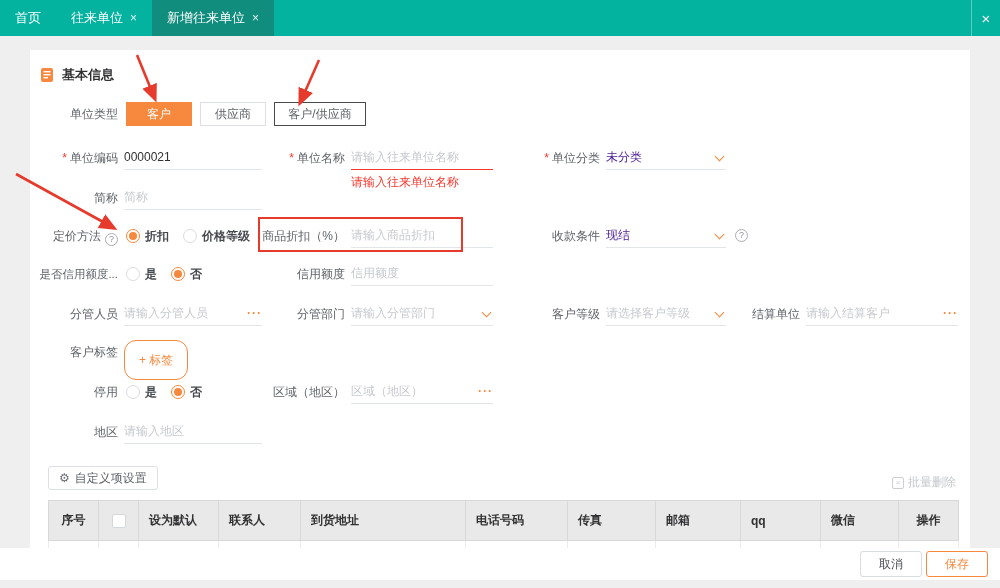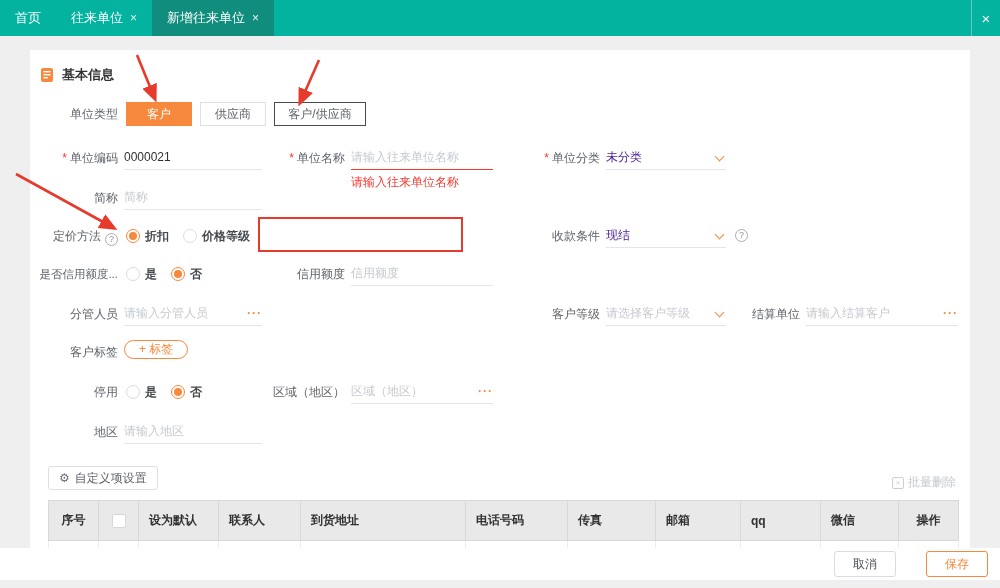--- a/index.html
+++ b/index.html
@@ -45,42 +45,42 @@
   .type-btn.dark { border-color:#4a4a4a; }
   
   .ritem { display:flex; align-items:center; margin-left:8px; cursor:pointer; height:24px; }
   .radio { width:14px; height:14px; border:1px solid #d9dce2; border-radius:50%; background:#fff; position:relative; flex:0 0 14px;}
   .radio.sel { border-color:#f6893d; }
   .radio.sel::after { content:""; position:absolute; left:2px; top:2px; width:8px; height:8px;
                       border-radius:50%; background:#f6893d; }
   .rlabel { margin-left:5px; color:#45494e;font-weight:bold; }
   .cb { width:14px; height:14px; border:1px solid #d4d7dc; border-radius:2px; background:#fff; display:inline-block; vertical-align:middle; cursor:pointer; }
   
-  .pill { display:inline-flex; align-items:center; height:19px; padding:0 14px; margin-left:6px;
+  .pill { display:inline-flex; align-items:center; height:40px; padding:0 14px; margin-left:6px;
           border:1px solid #f6893d; border-radius:12px; color:#f6893d; cursor:pointer; }
   
   .btn-custom { position:absolute; left:18px; top:416px; height:24px; display:inline-flex; align-items:center;
                 padding:0 10px; border:1px solid #dcdfe6; border-radius:3px; color:#5f6368; background:#fff; cursor:pointer; }
   .gear { font-size:12px; margin-right:5px; color:#6a6e74; }
   .batch-del { position:absolute; right:14px; top:424px; color:#c4c7cc; display:flex; align-items:center; cursor:pointer; }
   .bd-icon { width:12px; height:12px; border:1px solid #cbced3; border-radius:2px; font-size:8px; line-height:10px;
              text-align:center; margin-right:4px; color:#cbced3; }
   
   table.grid { position:absolute; left:18px; top:450px; width:910px; border-collapse:collapse; table-layout:fixed; }
   .grid th { background:#e9e9e9; border:1px solid #d8d8d8; height:28px; font-size:12px; color:#303133;
              font-weight:bold; text-align:left; padding:0 10px; white-space:nowrap; overflow:hidden; }
   .grid td { background:#fff; border:1px solid #ececec; height:28px; padding:0 8px; white-space:nowrap; }
   .grid th.c, .grid td.c { text-align:center; padding:11px; }
   .ops { display:flex; align-items:center; justify-content:center; gap:10px; }
   .plus-circle { width:16px; height:16px; border:1px solid #9a9da3; border-radius:50%; font-size:11px; line-height:14px;
                  text-align:center; color:#6e7177; cursor:pointer; }
   .trash { cursor:pointer; display:inline-flex; }
   
   .footer { position:absolute; left:0; top:548px; width:1000px; height:32px; background:#fff; z-index:30;
-            display:flex; align-items:center; justify-content:flex-end; padding-right:12px; gap:30px; }
+            display:flex; align-items:center; justify-content:flex-end; padding-right:12px; gap:4px; }
   .btn { height:26px; padding:0 18px; border-radius:3px; font-size:12px; display:inline-flex; align-items:center; cursor:pointer; background:#fff; }
   .btn-cancel { border:1px solid #d9dce1; color:#4a4e53; }
   .btn-save { border:1px solid #f6893d; color:#f6893d; }
   .btn-save-new { border:1px solid #f6893d; background:#f6893d; color:#fff; padding:0 16px; }
   
   .annot-svg { position:absolute; left:0; top:0; width:1000px; height:588px; pointer-events:none; z-index:40; }
   .annot-rect { position:absolute; left:258px; top:217px; width:205px; height:35px; border:2px solid #e63a2d;
                 pointer-events:none; z-index:40; }
   .doc-icon { display:inline-flex; }
 </style>
@@ -158,20 +158,26 @@
     <span class="lbl" style="width:88px"><span>定价方法</span><span class="help">?</span></span>
     <span class="ritem">
       <span class="radio sel"></span>
       <span class="rlabel">折扣</span>
     </span>
     <span class="ritem" style="margin-left:14px">
       <span class="radio"></span>
       <span class="rlabel">价格等级</span>
     </span>
   </div>
+  <div class="fg" style="left:230px;top:174px">
+    <span class="lbl" style="width:85px">商品折扣（%）</span>
+    <span class="ctl" style="width:142px">
+      <input placeholder="请输入商品折扣" style="">
+    </span>
+  </div>
   <div class="fg" style="left:490px;top:174px">
     <span class="lbl" style="width:80px">收款条件</span>
     <span class="ctl" style="width:120px">
       <span class="val">现结</span>
       <span class="chev"></span>
     </span>
     <span class="help" style="margin-left:9px;margin-top:5px">?</span>
   </div>
 
   <div class="fg" style="left:0;top:212px">
@@ -190,20 +196,27 @@
     <span class="ctl" style="width:142px">
       <input placeholder="信用额度" style="">
     </span>
   </div>
 
   <div class="fg" style="left:0;top:252px">
     <span class="lbl" style="width:88px">分管人员</span>
     <span class="ctl" style="width:138px">
       <input style="width: 112px;" placeholder="请输入分管人员">
       <span class="more">···</span>
+    </span>
+  </div>
+  <div class="fg" style="left:230px;top:252px">
+    <span class="lbl" style="width:85px">分管部门</span>
+    <span class="ctl" style="width:142px">
+      <input style="width: 118px;" placeholder="请输入分管部门">
+      <span class="chev"></span>
     </span>
   </div>
   <div class="fg" style="left:490px;top:252px">
     <span class="lbl" style="width:80px">客户等级</span>
     <span class="ctl" style="width:120px">
       <input style="width: 98px;" placeholder="请选择客户等级">
       <span class="chev"></span>
     </span>
   </div>
   <div class="fg" style="left:690px;top:252px">

